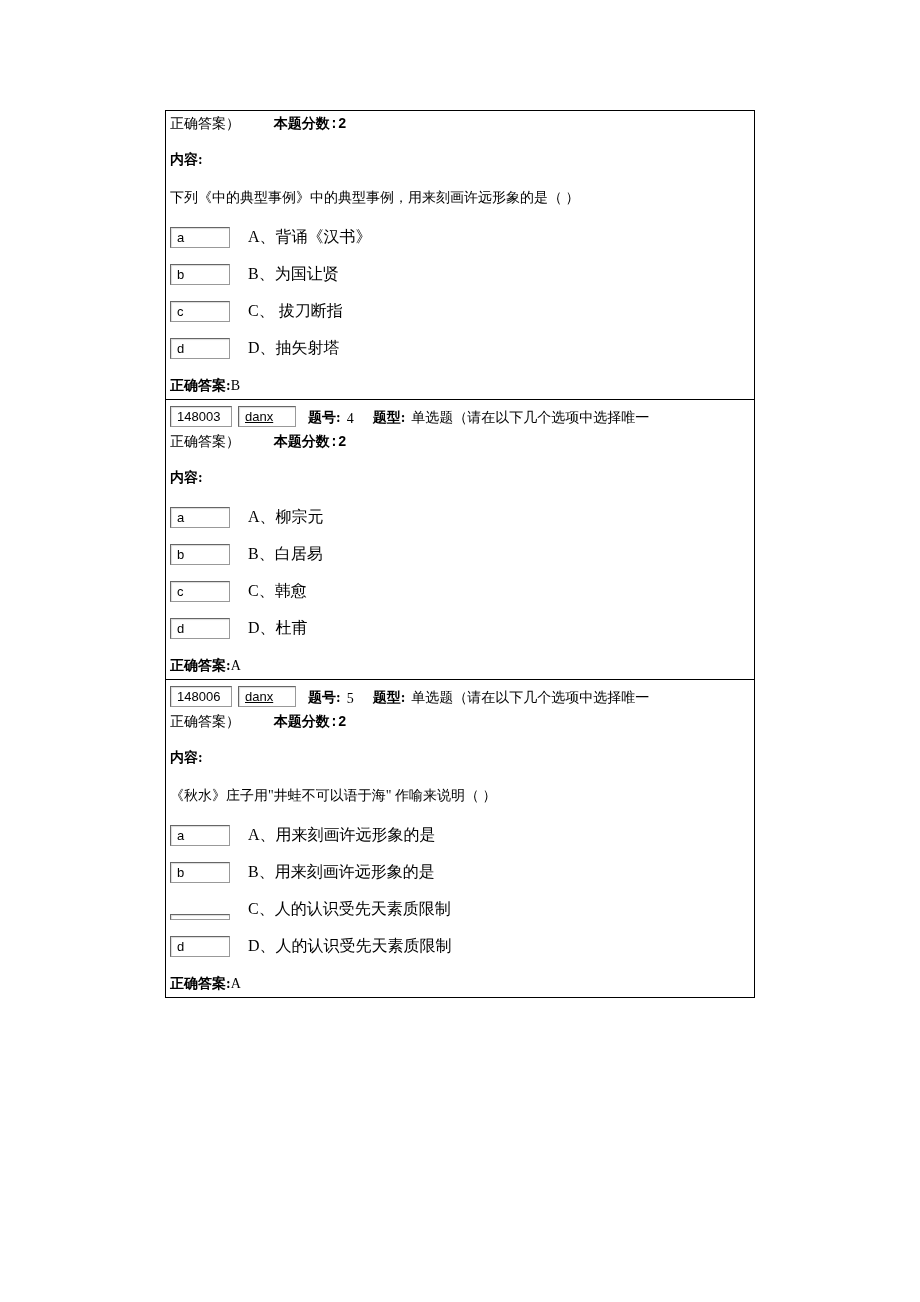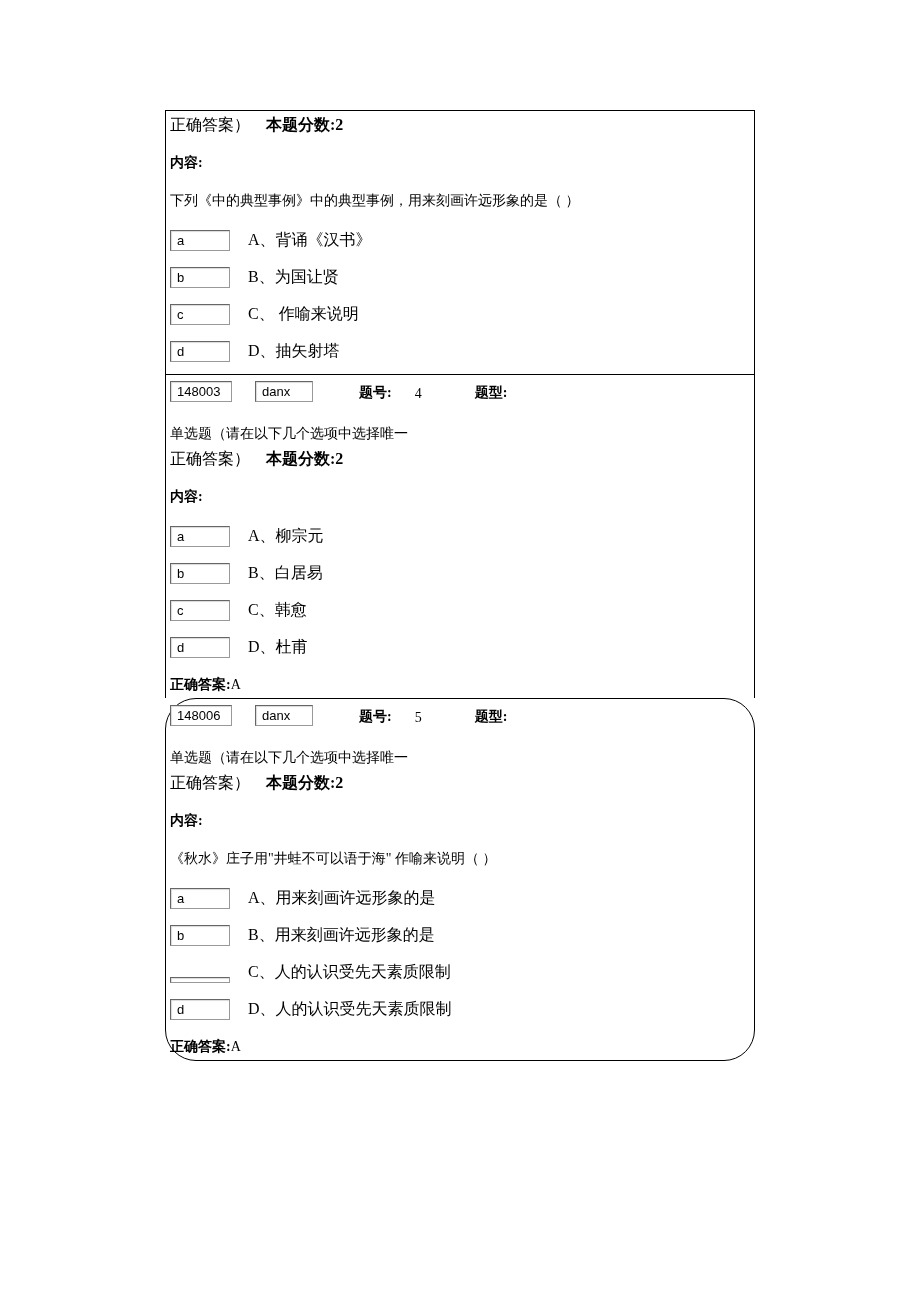--- a/index.html
+++ b/index.html
@@ -10,42 +10,42 @@
     color: #000;
     width: 920px;
     padding: 110px 165px 110px 165px;
   }
   .page-wrapper { width: 590px; }
   .question-block {
     border: 1px solid #000;
     border-bottom: none;
     padding: 0;
   }
-  .question-block.last { border-bottom: 1px solid #000; border-radius: 31px; }
+  .question-block.last { border-bottom: 1px solid #000; }
   .header-row {
     padding: 6px 4px 2px 4px;
     display: flex;
     align-items: flex-end;
-    gap: 23px;
+    gap: 6px;
     flex-wrap: wrap;
   }
   .field-box {
     display: inline-block;
     border: 1px solid #999;
     border-left: 1px solid #666;
     border-top: 1px solid #666;
     background: #fff;
     padding: 2px 6px;
     min-width: 60px;
     font-size: 13px;
     box-shadow: inset 1px 1px 1px rgba(0,0,0,0.15);
     font-family: Arial, sans-serif;
   }
   .qid-box { min-width: 62px; }
-  .type-box { min-width: 58px; }
+  .type-box { min-width: 58px; text-decoration: underline; }
   .bold { font-weight: bold; }
   .content-row { padding: 4px 4px; margin-top: 12px; }
   .options-wrap { padding: 2px 0 10px 0; }
   .option-row {
     display: flex;
     align-items: flex-end;
     padding: 4px 4px 2px 4px;
     margin-top: 10px;
   }
   .opt-box {
@@ -60,21 +60,22 @@
     box-shadow: inset 1px 1px 1px rgba(0,0,0,0.15);
     margin-right: 18px;
   }
   .opt-text { font-size: 16px; line-height: 1.3; }
   .answer-row {
     padding: 6px 4px 4px 4px;
     font-size: 14px;
   }
   .continuation-row {
     padding: 4px 4px 2px 4px;
-    font-size: 16px;
+    font-size: 14px;
+    font-family: Liberation Mono, monospace;
   }
 </style>
 </head>
 <body>
 
 <div class="page-wrapper">
 
   <div class="question-block">
     <div class="continuation-row">
       <span>正确答案）</span>
@@ -91,26 +92,29 @@
       <div class="option-row">
         <span class="opt-box">a</span>
         <span class="opt-text">A、背诵《汉书》</span>
       </div>
       <div class="option-row">
         <span class="opt-box">b</span>
         <span class="opt-text">B、为国让贤</span>
       </div>
       <div class="option-row">
         <span class="opt-box">c</span>
-        <span class="opt-text">C、 作喻来说明</span>
+        <span class="opt-text">C、 拔刀断指</span>
       </div>
       <div class="option-row">
         <span class="opt-box">d</span>
         <span class="opt-text">D、抽矢射塔</span>
       </div>
+    </div>
+    <div class="answer-row">
+      <span class="bold">正确答案:</span><span>B</span>
     </div>
   </div>
 
   <div class="question-block">
     <div class="header-row">
       <span class="field-box qid-box">148003</span>
       <span class="field-box type-box">danx</span>
       <span> </span>
       <span class="bold">题号:</span>
         <span>4</span>

